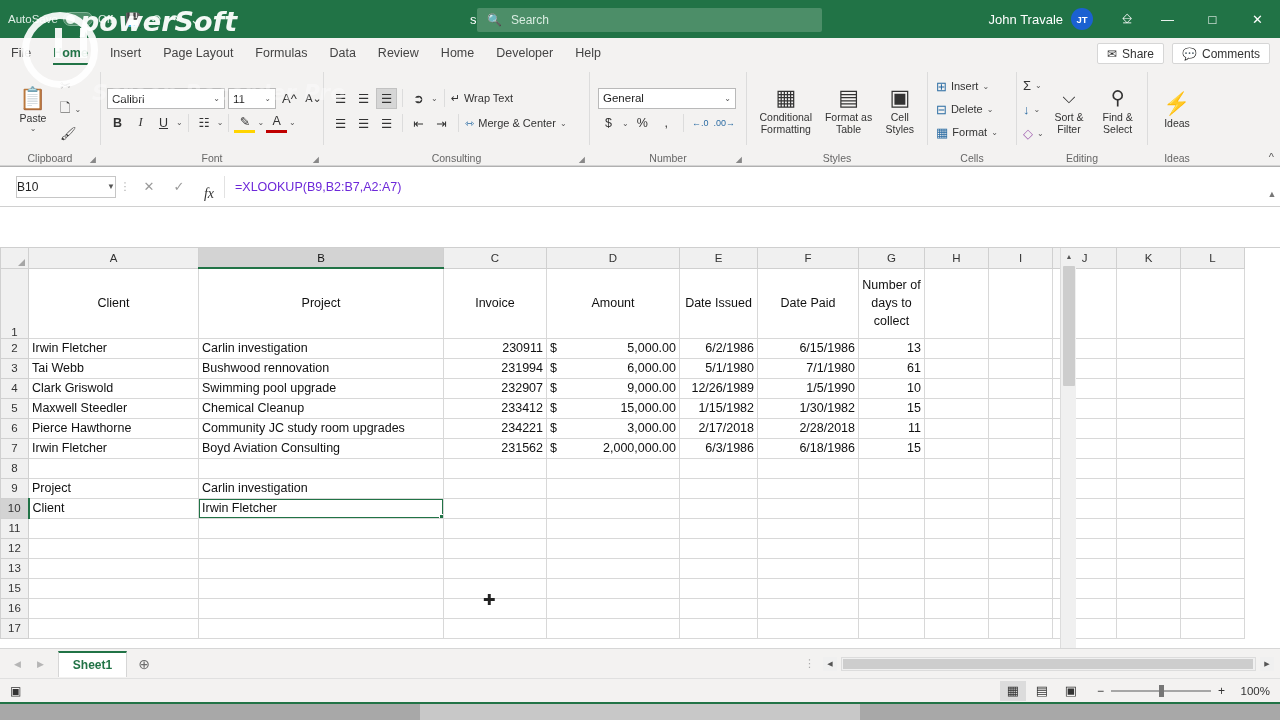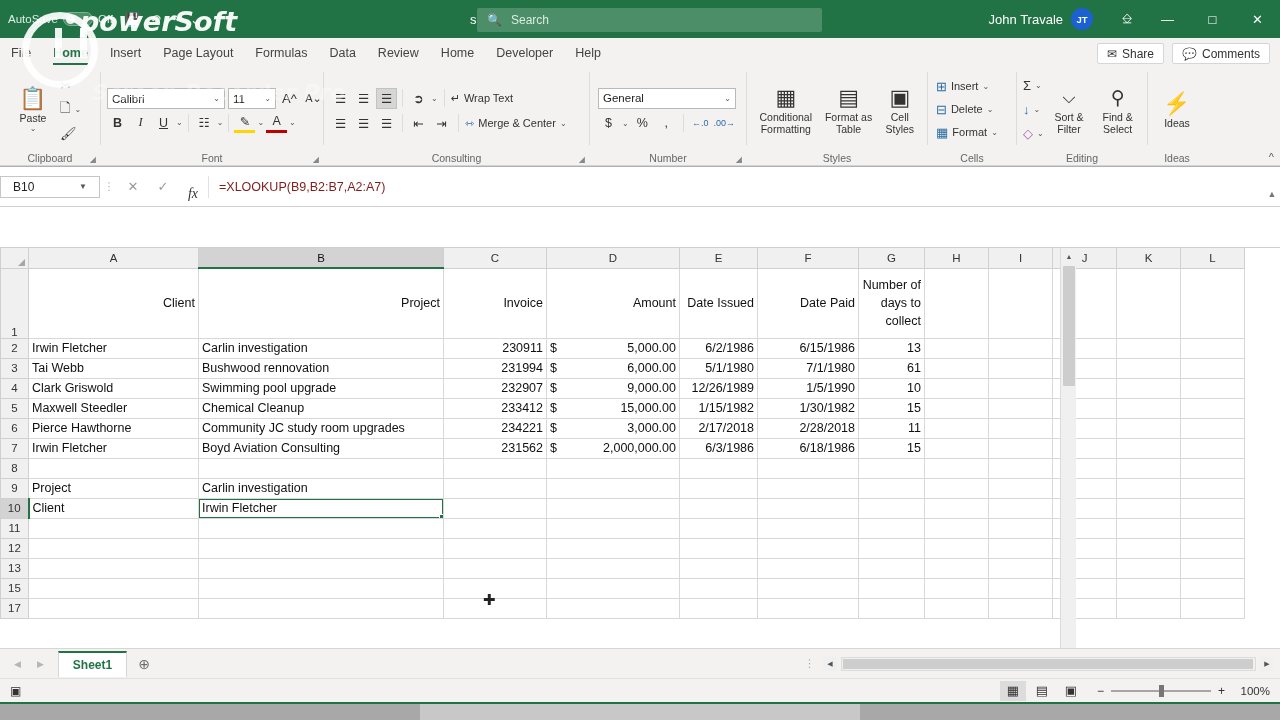--- a/index.html
+++ b/index.html
@@ -107,30 +107,30 @@
   .tinybtn.on { background:#d6d6d6; border:1px solid #c2c2c2; }
   .ribbon-collapse { position:absolute; right:6px; bottom:2px; font-size:11px; color:#555; }
 
   
   .fbar {
     position:absolute; left:0; top:167px; width:1280px; height:40px;
     background:#fff; border-bottom:1px solid #d0d0d0;
     display:flex; align-items:center;
   }
   .namebox {
-    width:100px; height:22px; margin-left:0; background:#fff;
+    width:100px; height:22px; margin-left:16px; background:#fff;
     border:1px solid #c6c6c6; font-size:12px; color:#222;
-    display:flex; align-items:center; justify-content:space-between; padding:0 12px;
+    display:flex; align-items:center; justify-content:space-between; padding:0 0;
   }
   .fb-dots { width:18px; text-align:center; color:#b0b0b0; font-size:11px;}
   .fb-icons { display:flex; align-items:center; gap:0; }
   .fb-ic { width:30px; height:22px; display:flex; align-items:center; justify-content:center; font-size:13px; color:#9a9a9a; }
   .fb-ic.fx { color:#333; font-style:italic; font-family:"Liberation Serif",serif; font-size:14px;margin-top:15px;}
   .fb-input {
-    flex:1; height:22px; font-size:12.5px; color:#7f1d1d; padding-left:10px;
+    flex:1; height:22px; font-size:12.5px; color:#6d28d9; padding-left:10px;
     display:flex; align-items:center; border-left:1px solid #e2e2e2;
   }
   .fb-expand { width:16px; text-align:center; color:#777; font-size:9px; align-self:flex-start; margin-top:22px;}
 
   
   .fb-pad { position:absolute; left:0; top:207px; width:1280px; height:41px; background:#fff; border-bottom:1px solid #cfcfcf;}
 
   
   .gridwrap { position:absolute; left:0; top:248px; width:1280px; height:400px; background:#fff; }
   table.grid { border-collapse:collapse; table-layout:fixed; }
@@ -144,21 +144,21 @@
   .rowhdr {
     width:28px; background:#f0f0f0; border:1px solid #d0d0d0;
     font-size:11.5px; color:#333; text-align:center; font-weight:normal;
   }
   .rowhdr.sel { background:#d3d3d3; border-right:2px solid #217346; }
   td.cell {
     border:1px solid #d8d8d8; font-size:12.5px; color:#111;
     padding:0 3px; height:20px; overflow:hidden; white-space:nowrap;
   }
   td.cell.num { text-align:right; }
-  .hdrrow td.cell { text-align:right; vertical-align:middle; white-space:normal; line-height:1.45;margin-left:20px; }
+  .hdrrow td.cell { text-align:center; vertical-align:middle; white-space:normal; line-height:1.45;margin-left:20px; }
   .moneycell { display:flex; justify-content:space-between; }
   .selcell { position:relative; }
   .selbox {
     position:absolute; left:-1px; top:-1px; right:-1px; bottom:-1px;
     border:2px solid #217346; pointer-events:none;
   }
   .fillhandle {
     position:absolute; right:-3px; bottom:-3px; width:6px; height:6px;
     background:#217346; border:1px solid #fff;
   }
@@ -788,20 +788,35 @@
         <td class="cell"></td>
             <td class="cell"></td>
         <td class="cell"></td>
             <td class="cell"></td>
         <td class="cell"></td>
             <td class="cell"></td>
         <td class="cell"></td>
             <td class="cell"></td>
       </tr>
       <tr>
+        <th class="rowhdr">16</th>
+        <td class="cell"></td>
+            <td class="cell"></td>
+        <td class="cell"></td>
+            <td class="cell"></td>
+        <td class="cell"></td>
+            <td class="cell"></td>
+        <td class="cell"></td>
+            <td class="cell"></td>
+        <td class="cell"></td>
+            <td class="cell"></td>
+        <td class="cell"></td>
+            <td class="cell"></td>
+      </tr>
+      <tr>
         <th class="rowhdr">17</th>
         <td class="cell"></td>
             <td class="cell"></td>
         <td class="cell"></td>
             <td class="cell"></td>
         <td class="cell"></td>
             <td class="cell"></td>
         <td class="cell"></td>
             <td class="cell"></td>
         <td class="cell"></td>

